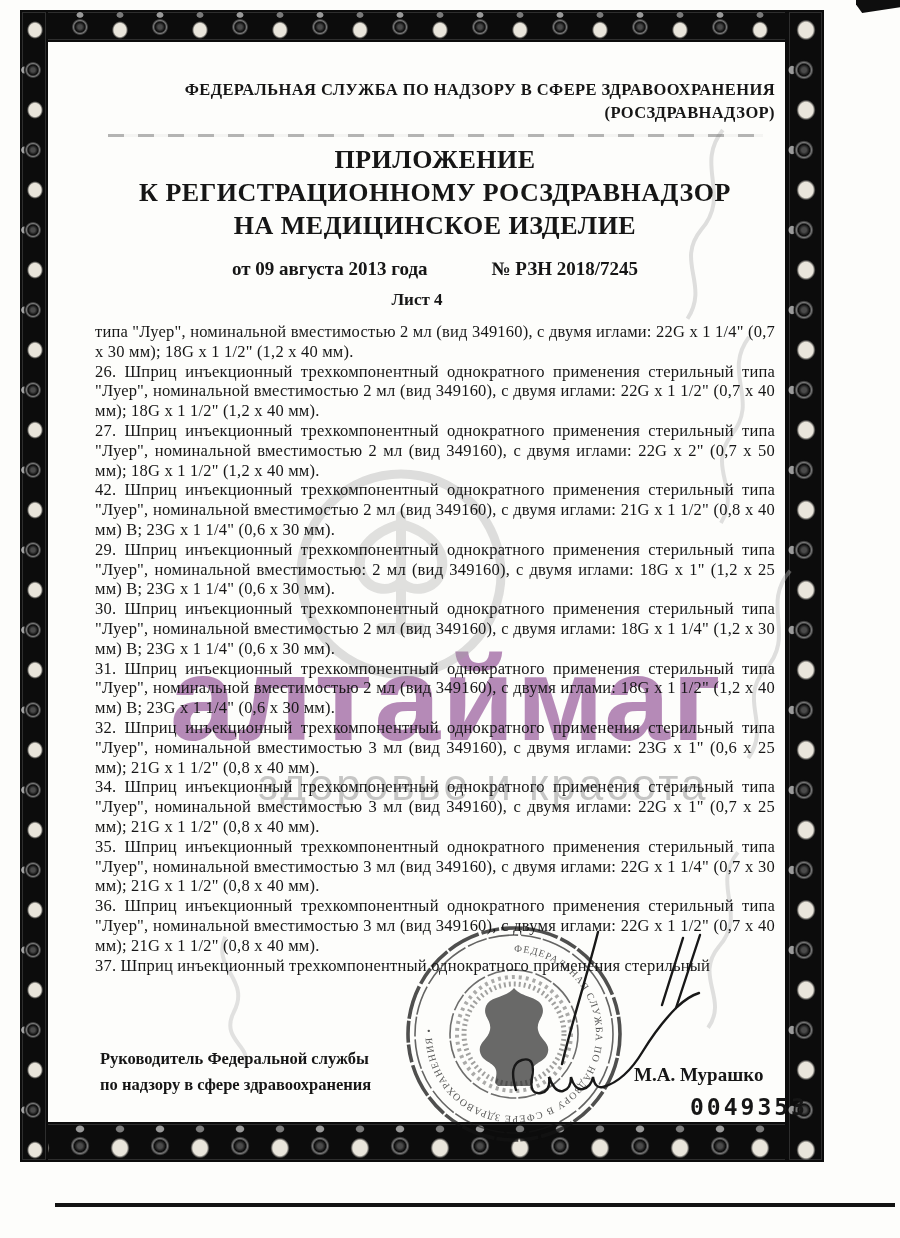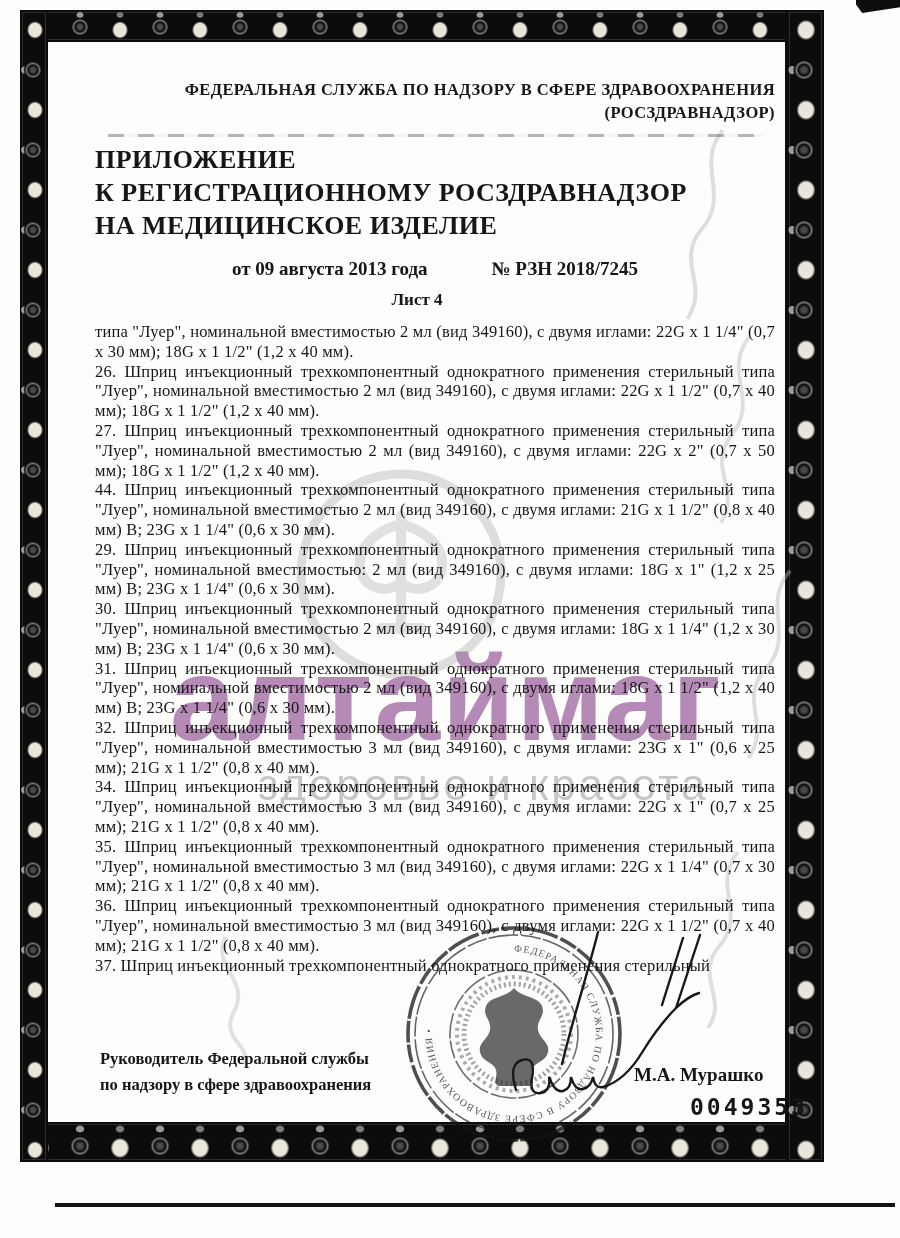--- a/index.html
+++ b/index.html
@@ -46,21 +46,21 @@
     font-weight:bold;font-size:118px;letter-spacing:2px;color:#701a75;opacity:.5;line-height:1;}
   .wm-tag{left:258px;top:763px;font-family:"Liberation Sans",sans-serif;font-weight:normal;
     font-size:44px;letter-spacing:3px;color:#9a9a9a;opacity:.55;line-height:1;}
   .wm-script{opacity:.42;}
 
   
   .content{position:absolute;left:95px;top:78px;width:680px;z-index:1;}
   .agency{ text-align:right;font-weight:bold;font-size:16.5px;letter-spacing:.4px;line-height:23px;}
   .smudge{height:3px;width:655px;margin:10px auto 4px auto;opacity:.5;filter:blur(.4px);
     background:repeating-linear-gradient(90deg,#6d6d6d 0 16px,rgba(109,109,109,.12) 16px 30px);}
-  .doc-title{font-weight:bold;font-size:26px;line-height:33px;letter-spacing:.5px;margin-top:6px;}
+  .doc-title{text-align:center;font-weight:bold;font-size:26px;line-height:33px;letter-spacing:.5px;margin-top:6px;}
   .date-row{display:flex;justify-content:center;gap:64px;font-weight:bold;font-size:19px;margin-top:16px;}
   .sheet{text-align:center;font-weight:bold;font-size:17px;margin-top:10px;padding-right:36px;}
   .body-text{margin-top:12px;font-size:16.5px;line-height:19.8px;text-align:justify;letter-spacing:.2px;}
   .body-text p{margin:0;}
 
   
   .sig-title{position:absolute;left:100px;top:1046px;z-index:1;font-weight:bold;font-size:16.5px;line-height:26px;}
   .signer{position:absolute;left:634px;top:1064px;z-index:1;font-weight:bold;font-size:19px;}
   .serial{position:absolute;left:690px;top:1094px;z-index:1;font-family:"DejaVu Sans Mono",monospace;
     font-size:23px;letter-spacing:3px;font-weight:bold;}
@@ -121,21 +121,21 @@
     <div class="date-row">
       <span>от 09 августа 2013 года</span>
       <span>№ РЗН 2018/7245</span>
     </div>
     <div class="sheet">Лист 4</div>
 
     <div class="body-text">
       <p><span></span> <span>типа "Луер", номинальной вместимостью 2 мл (вид 349160), с двумя иглами: 22G x 1 1/4" (0,7 x 30 мм); 18G x 1 1/2" (1,2 x 40 мм).</span></p>
       <p><span>26.</span> <span>Шприц инъекционный трехкомпонентный однократного применения стерильный типа "Луер", номинальной вместимостью 2 мл (вид 349160), с двумя иглами: 22G x 1 1/2" (0,7 x 40 мм); 18G x 1 1/2" (1,2 x 40 мм).</span></p>
       <p><span>27.</span> <span>Шприц инъекционный трехкомпонентный однократного применения стерильный типа "Луер", номинальной вместимостью 2 мл (вид 349160), с двумя иглами: 22G x 2" (0,7 x 50 мм); 18G x 1 1/2" (1,2 x 40 мм).</span></p>
-      <p><span>44.</span> <span>Шприц инъекционный трехкомпонентный однократного применения стерильный типа "Луер", номинальной вместимостью 2 мл (вид 349160), с двумя иглами: 21G x 1 1/2" (0,8 x 40 мм) В; 23G x 1 1/4" (0,6 x 30 мм).</span></p>
+      <p><span>42.</span> <span>Шприц инъекционный трехкомпонентный однократного применения стерильный типа "Луер", номинальной вместимостью 2 мл (вид 349160), с двумя иглами: 21G x 1 1/2" (0,8 x 40 мм) В; 23G x 1 1/4" (0,6 x 30 мм).</span></p>
       <p><span>29.</span> <span>Шприц инъекционный трехкомпонентный однократного применения стерильный типа "Луер", номинальной вместимостью: 2 мл (вид 349160), с двумя иглами: 18G x 1" (1,2 x 25 мм) В; 23G x 1 1/4" (0,6 x 30 мм).</span></p>
       <p><span>30.</span> <span>Шприц инъекционный трехкомпонентный однократного применения стерильный типа "Луер", номинальной вместимостью 2 мл (вид 349160), с двумя иглами: 18G x 1 1/4" (1,2 x 30 мм) В; 23G x 1 1/4" (0,6 x 30 мм).</span></p>
       <p><span>31.</span> <span>Шприц инъекционный трехкомпонентный однократного применения стерильный типа "Луер", номинальной вместимостью 2 мл (вид 349160), с двумя иглами: 18G x 1 1/2" (1,2 x 40 мм) В; 23G x 1 1/4" (0,6 x 30 мм).</span></p>
       <p><span>32.</span> <span>Шприц инъекционный трехкомпонентный однократного применения стерильный типа "Луер", номинальной вместимостью 3 мл (вид 349160), с двумя иглами: 23G x 1" (0,6 x 25 мм); 21G x 1 1/2" (0,8 x 40 мм).</span></p>
       <p><span>34.</span> <span>Шприц инъекционный трехкомпонентный однократного применения стерильный типа "Луер", номинальной вместимостью 3 мл (вид 349160), с двумя иглами: 22G x 1" (0,7 x 25 мм); 21G x 1 1/2" (0,8 x 40 мм).</span></p>
       <p><span>35.</span> <span>Шприц инъекционный трехкомпонентный однократного применения стерильный типа "Луер", номинальной вместимостью 3 мл (вид 349160), с двумя иглами: 22G x 1 1/4" (0,7 x 30 мм); 21G x 1 1/2" (0,8 x 40 мм).</span></p>
       <p><span>36.</span> <span>Шприц инъекционный трехкомпонентный однократного применения стерильный типа "Луер", номинальной вместимостью 3 мл (вид 349160), с двумя иглами: 22G x 1 1/2" (0,7 x 40 мм); 21G x 1 1/2" (0,8 х 40 мм).</span></p>
       <p><span>37.</span> <span>Шприц инъекционный трехкомпонентный однократного применения стерильный</span></p>
     </div>
   </div>

